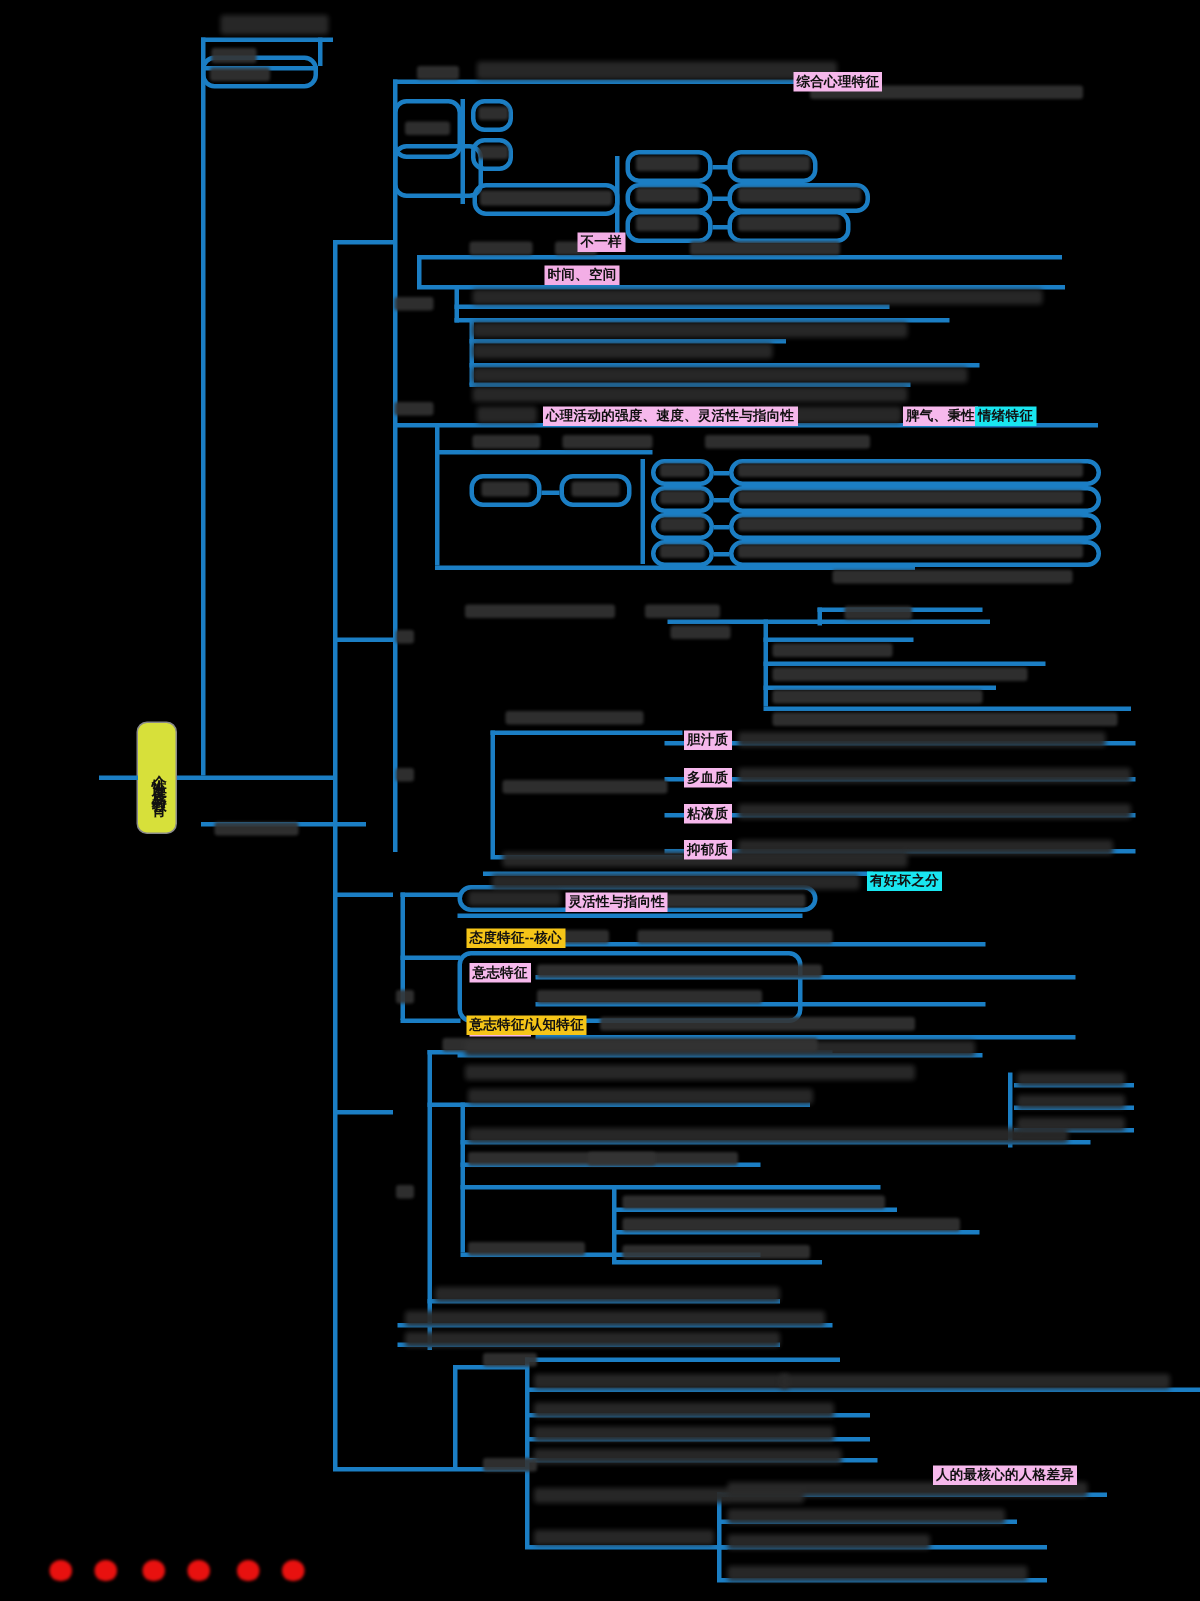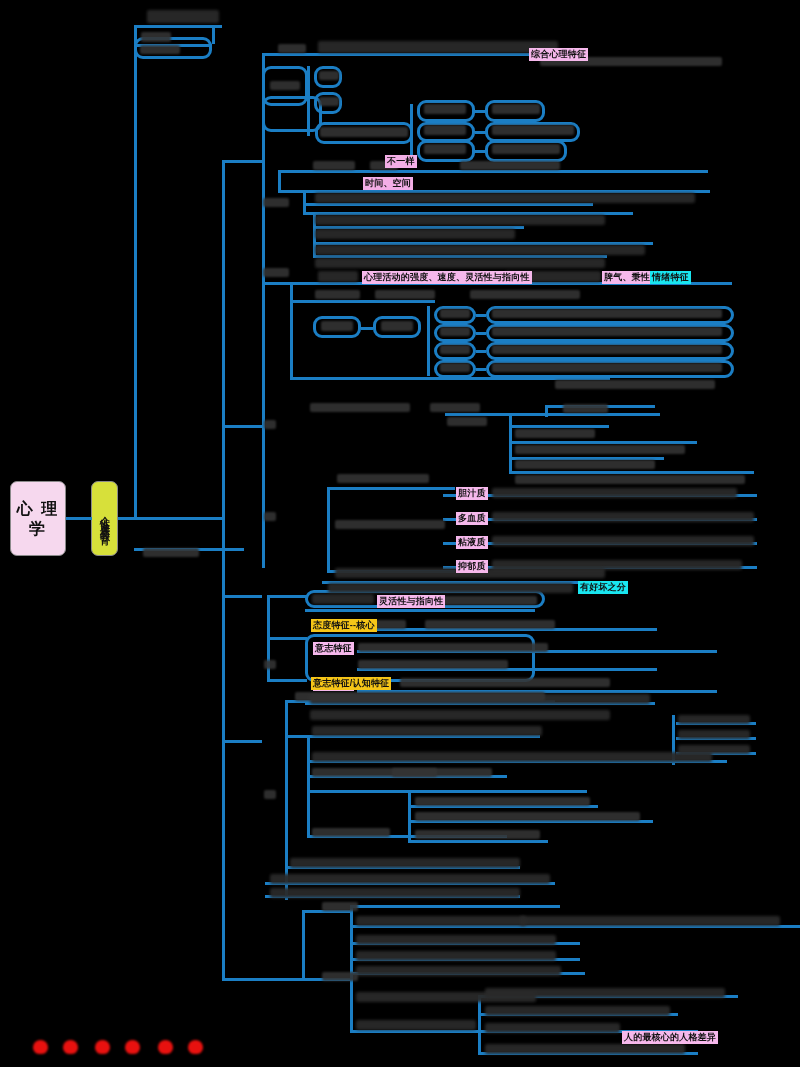--- a/index.html
+++ b/index.html
@@ -45,25 +45,20 @@
   
   .dots{position:absolute;left:25px;top:1040px;width:180px;height:20px;}
   .dot{position:absolute;width:15px;height:14px;background:#e8110f;
        border-radius:50% 50% 45% 45%;filter:blur(1.2px);top:0;}
 </style>
 </head>
 <body>
 
 <div id="stage">
 
-  <div class="rootnode root-main">
-    <span>心
-理
-学</span>
-  </div>
   <div class="rootnode root-l2">
     <span>个性发展与教育</span>
   </div>
 
   <div class="ln lh" style="left:66px;top:517px;width:26px;"></div>
   <div class="ln lh" style="left:118px;top:517px;width:104px;"></div>
 
   <div class="ln lv" style="left:222px;top:160px;height:818px;"></div>
 
   <div class="ln lh" style="left:222px;top:160px;width:40px;"></div>
@@ -322,21 +317,21 @@
   <div class="hl hl-pink" style="left:456px;top:487px;">胆汁质</div>
   <div class="hl hl-pink" style="left:456px;top:512px;">多血质</div>
   <div class="hl hl-pink" style="left:456px;top:536px;">粘液质</div>
   <div class="hl hl-pink" style="left:456px;top:560px;">抑郁质</div>
   <div class="hl hl-cyan" style="left:578px;top:581px;">有好坏之分</div>
   <div class="hl hl-pink" style="left:377px;top:595px;">灵活性与指向性</div>
   <div class="hl hl-yellow" style="left:311px;top:619px;">态度特征--核心</div>
   <div class="hl hl-pink" style="left:313px;top:642px;">意志特征</div>
   <div class="hl hl-pink" style="left:313px;top:678px;">情绪特征</div>
   <div class="hl hl-yellow" style="left:311px;top:677px;">意志特征/认知特征</div>
-  <div class="hl hl-pink" style="left:622px;top:1031px;">人的最核心的人格差异</div>
+  <div class="hl hl-pink" style="left:622px;top:977px;">人的最核心的人格差异</div>
 
   <div class="dots">
     <div class="dot" style="left:8px;"></div>
     <div class="dot" style="left:38px;"></div>
     <div class="dot" style="left:70px;"></div>
     <div class="dot" style="left:100px;"></div>
     <div class="dot" style="left:133px;"></div>
     <div class="dot" style="left:163px;"></div>
   </div>
 

